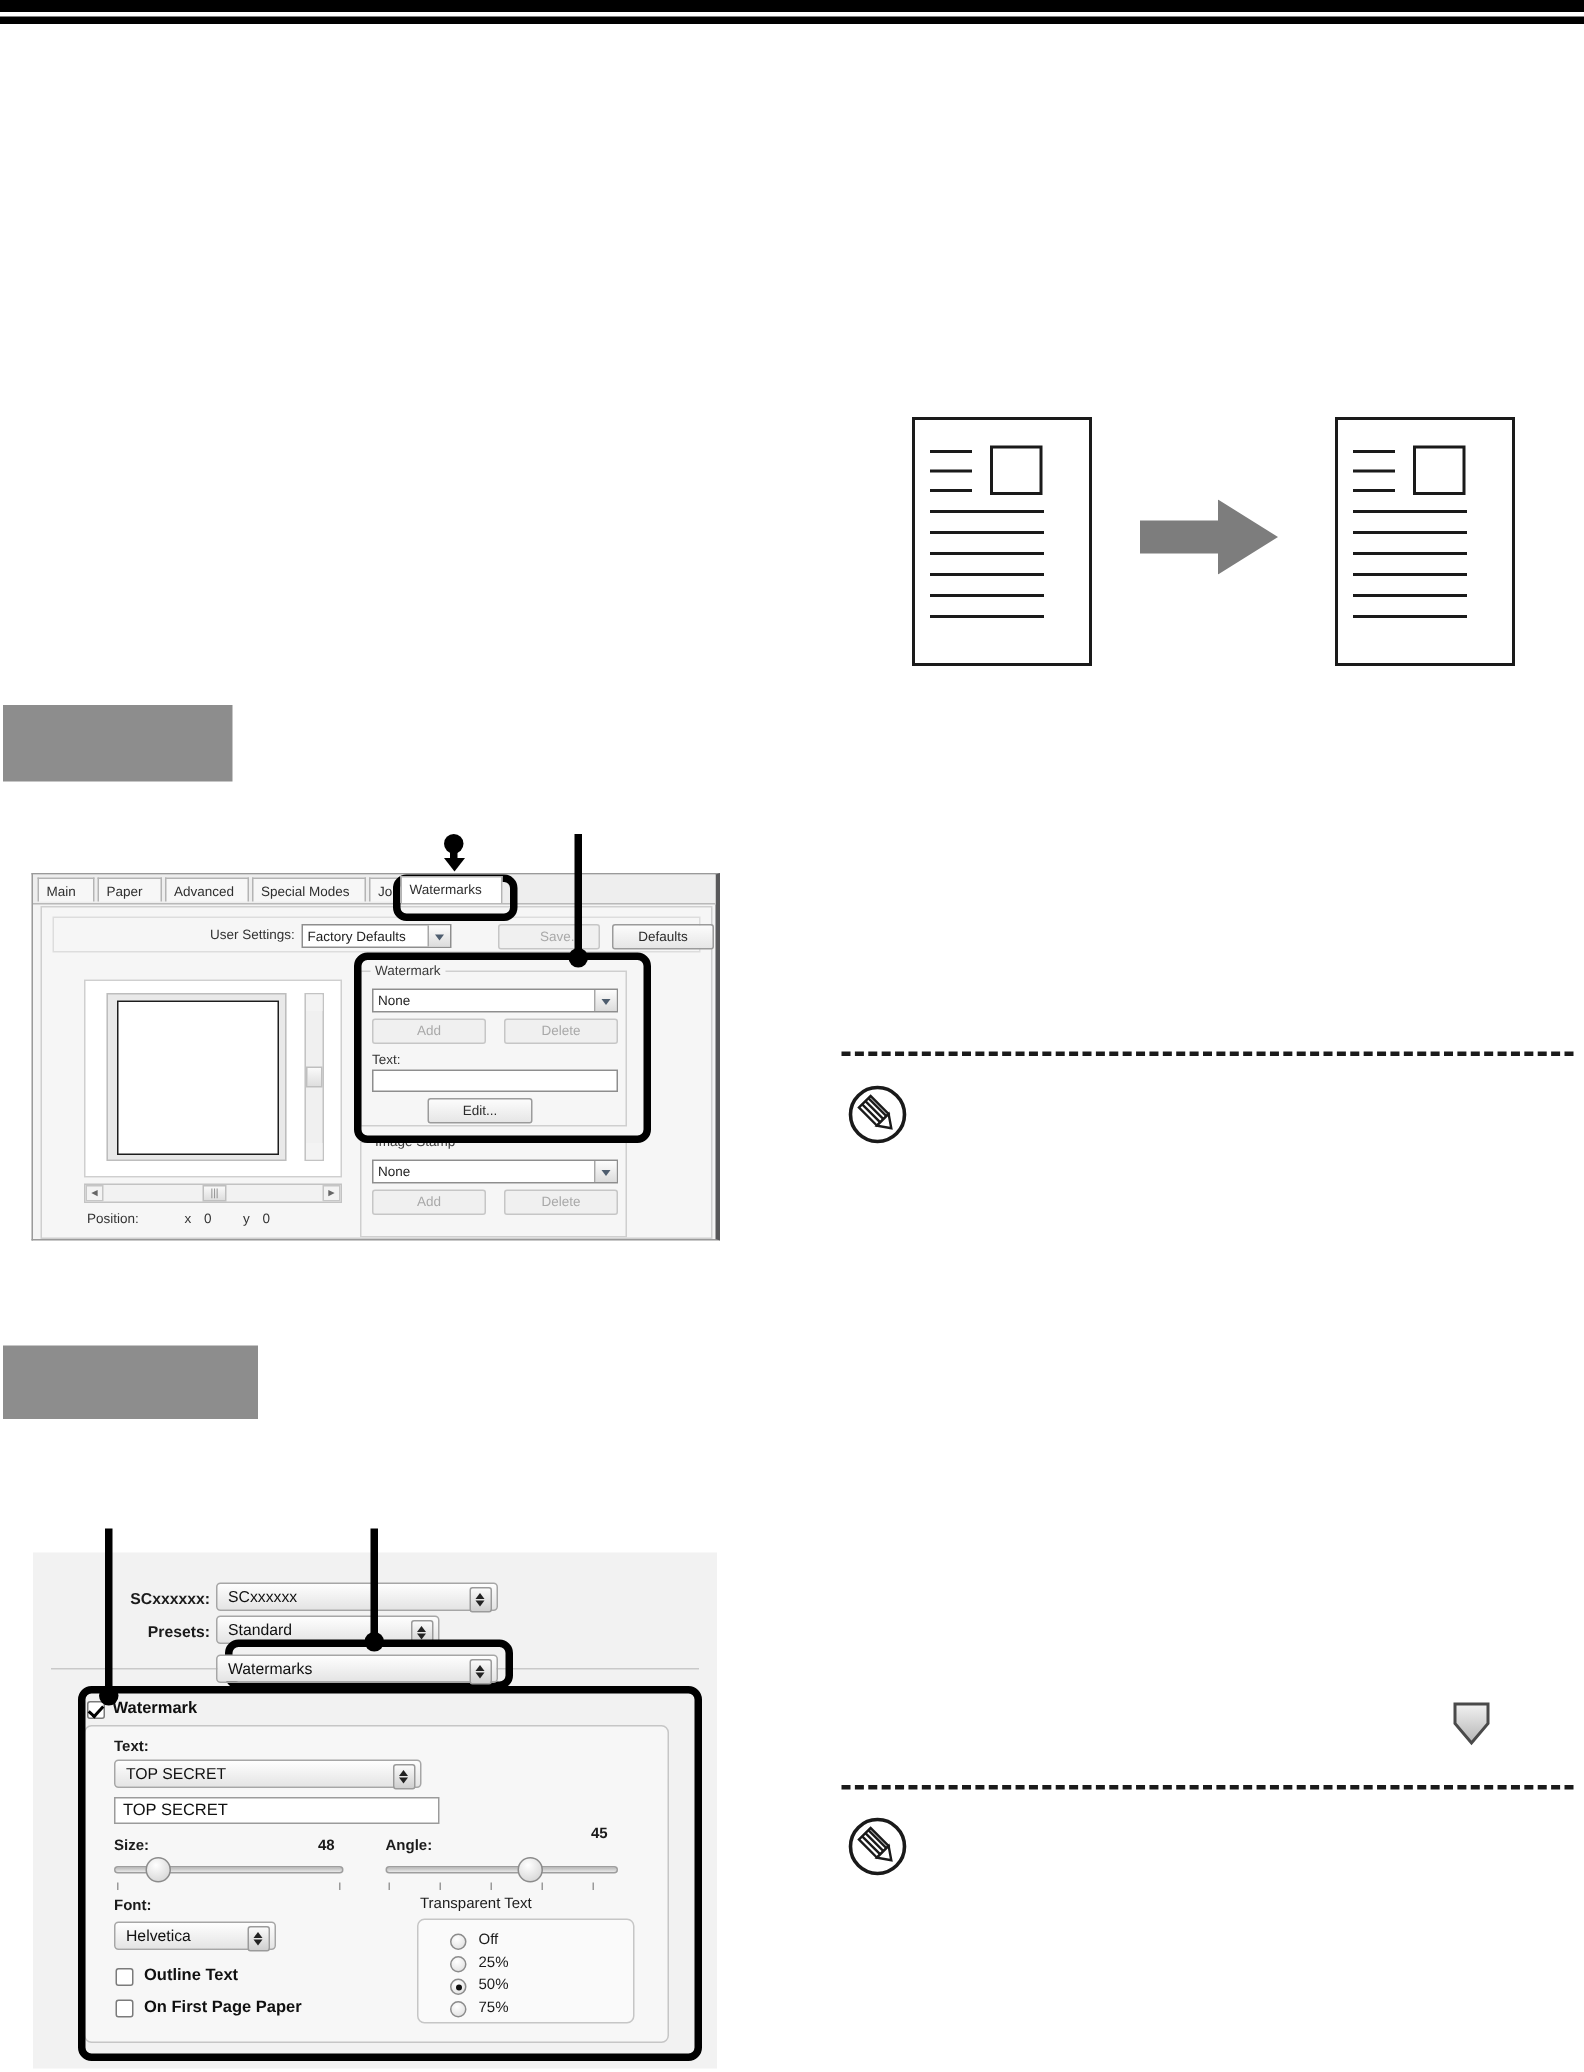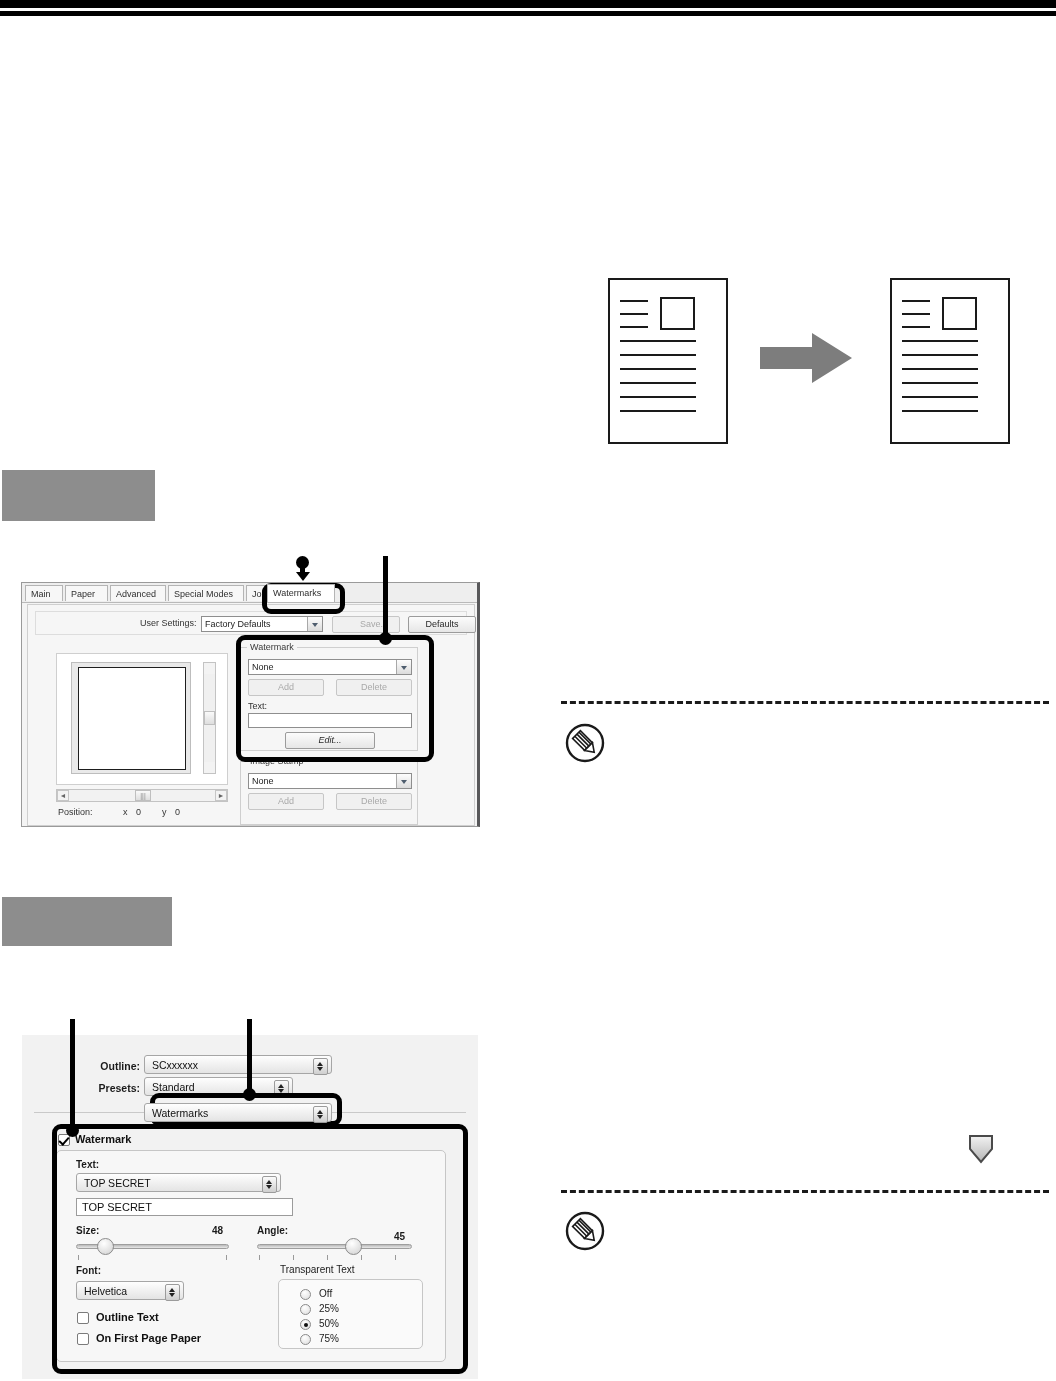--- a/index.html
+++ b/index.html
@@ -178,21 +178,21 @@
     <div class="win-tab" style="left:88px;width:56px;">Advanced</div>
     <div class="win-tab" style="left:146px;width:76px;">Special Modes</div>
     <div class="win-tab" style="left:224px;width:66px;">Job Handlin</div>
     <div class="win-tab sel" style="left:245px;width:68px;top:1px;height:18px;z-index:3;">Watermarks</div>
   </div>
 
   <div class="win-panel">
 
     <div class="usr-row">
       <div class="lbl" style="left:104px;top:6px;">User Settings:</div>
-      <div class="win-combo" style="left:165px;top:4px;width:122px;">
+      <div class="win-combo" style="left:165px;top:4px;width:100px;">
         <span>Factory Defaults</span>
         <span class="arw"></span>
       </div>
       <div class="win-btn dis" style="left:296px;top:4px;width:68px;padding-left:16px;">Save...</div>
       <div class="win-btn" style="left:372px;top:4px;width:68px;">Defaults</div>
     </div>
 
     <div class="preview-box">
       <div class="preview-inner">
         <div class="preview-paper"></div>
@@ -217,21 +217,21 @@
     <div class="grp" style="left:212px;top:42px;width:178px;height:104px;">
       <div class="cap">Watermark</div>
       <div class="win-combo" style="left:7px;top:11px;width:164px;">
         <span>None</span>
         <span class="arw"></span>
       </div>
       <div class="win-btn dis" style="left:7px;top:31px;width:76px;">Add</div>
       <div class="win-btn dis" style="left:95px;top:31px;width:76px;">Delete</div>
       <div class="lbl" style="left:7px;top:53px;">Text:</div>
       <div class="win-input" style="left:7px;top:65px;width:164px;"></div>
-      <div class="win-btn" style="left:44px;top:84px;width:90px;font-style:italic;">Edit...</div>
+      <div class="win-btn" style="left:44px;top:84px;width:70px;">Edit...</div>
     </div>
 
     <div class="grp" style="left:212px;top:156px;width:178px;height:64px;">
       <div class="cap">Image Stamp</div>
       <div class="win-combo" style="left:7px;top:11px;width:164px;">
         <span>None</span>
         <span class="arw"></span>
       </div>
       <div class="win-btn dis" style="left:7px;top:31px;width:76px;">Add</div>
       <div class="win-btn dis" style="left:95px;top:31px;width:76px;">Delete</div>
@@ -255,21 +255,21 @@
     <rect x="14.5" y="8" width="11" height="17" fill="#fff" stroke="#1a1a1a" stroke-width="1.6"></rect>
     <line x1="17.6" y1="8" x2="17.6" y2="25" stroke="#1a1a1a" stroke-width="1.6"></line>
     <line x1="20.6" y1="8" x2="20.6" y2="25" stroke="#1a1a1a" stroke-width="1.6"></line>
     <line x1="23.4" y1="8" x2="23.4" y2="25" stroke="#1a1a1a" stroke-width="1.6"></line>
     <polygon points="14.5,25 25.5,25 20,33" fill="#fff" stroke="#1a1a1a" stroke-width="1.6"></polygon>
   </g>
 </svg>
 
 <div class="abs mac-dlg">
 
-  <div class="mac-lbl" style="left:30px;top:25px;width:88px;">Outline:</div>
+  <div class="mac-lbl" style="left:30px;top:25px;width:88px;">SCxxxxxx:</div>
   <div class="mac-pop" style="left:122px;top:20px;width:188px;">
     <span>SCxxxxxx</span>
     <span class="st"></span>
   </div>
 
   <div class="mac-lbl" style="left:30px;top:47px;width:88px;">Presets:</div>
   <div class="mac-pop" style="left:122px;top:42px;width:149px;">
     <span>Standard</span>
     <span class="st"></span>
   </div>
@@ -295,21 +295,21 @@
     <div class="mac-field" style="left:19px;top:47px;width:217px;">TOP SECRET</div>
 
     <div class="mac-sub" style="left:19px;top:74px;font-weight:bold;">Size:</div>
     <div class="mac-sub" style="left:155px;top:74px;font-weight:bold;">48</div>
     <div class="slider-track" style="left:19px;top:93px;width:153px;"></div>
     <div class="slider-knob" style="left:40px;top:87px;"></div>
     <div class="tick" style="left:21px;top:104px;"></div>
     <div class="tick" style="left:169px;top:104px;"></div>
 
     <div class="mac-sub" style="left:200px;top:74px;font-weight:bold;">Angle:</div>
-    <div class="mac-sub" style="left:337px;top:80px;font-weight:bold;">45</div>
+    <div class="mac-sub" style="left:337px;top:66px;font-weight:bold;">45</div>
     <div class="slider-track" style="left:200px;top:93px;width:155px;"></div>
     <div class="slider-knob" style="left:288px;top:87px;"></div>
     <div class="tick" style="left:202px;top:104px;"></div>
     <div class="tick" style="left:236px;top:104px;"></div>
     <div class="tick" style="left:270px;top:104px;"></div>
     <div class="tick" style="left:304px;top:104px;"></div>
     <div class="tick" style="left:338px;top:104px;"></div>
 
     <div class="mac-sub" style="left:19px;top:114px;font-weight:bold;">Font:</div>
     <div class="mac-pop" style="left:19px;top:130px;width:108px;">

